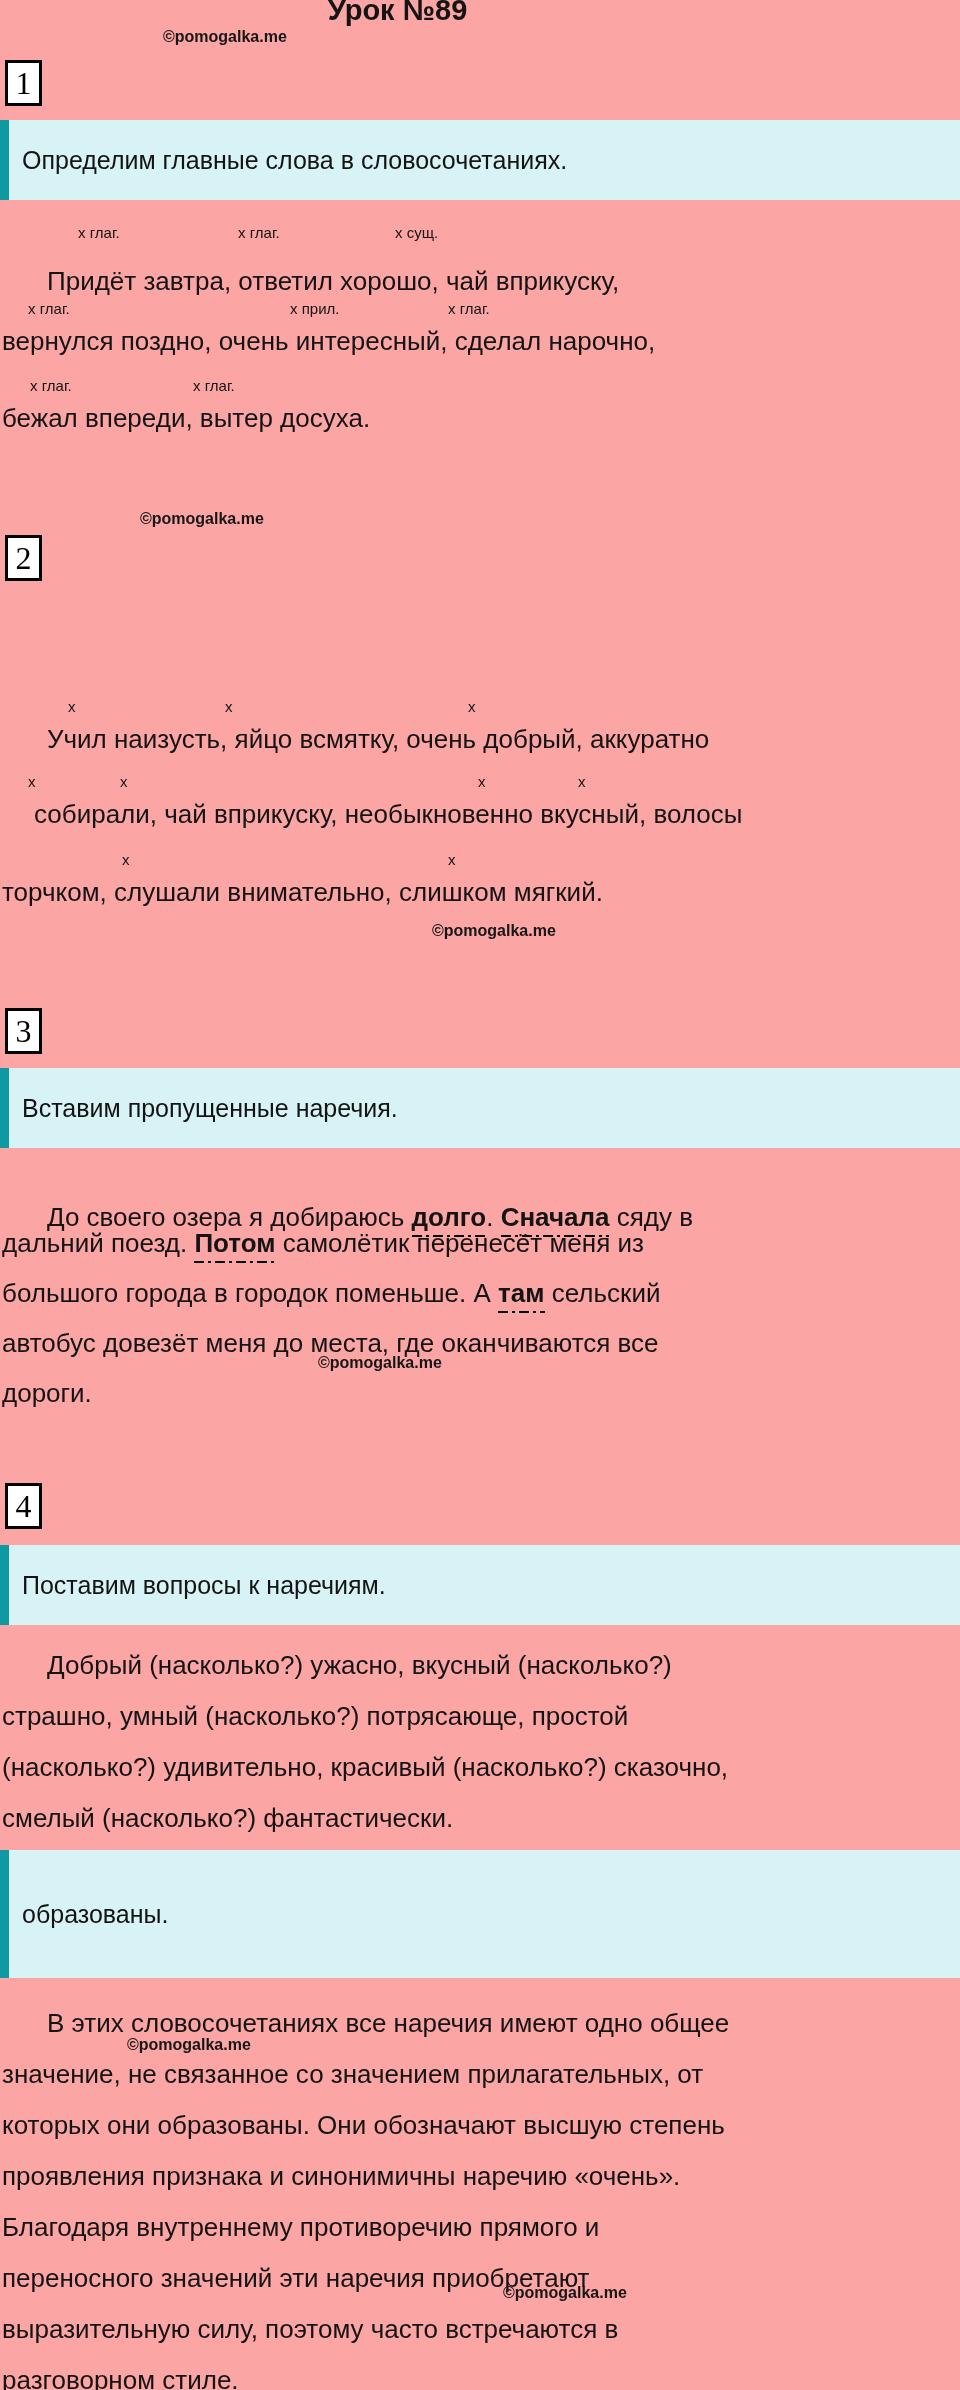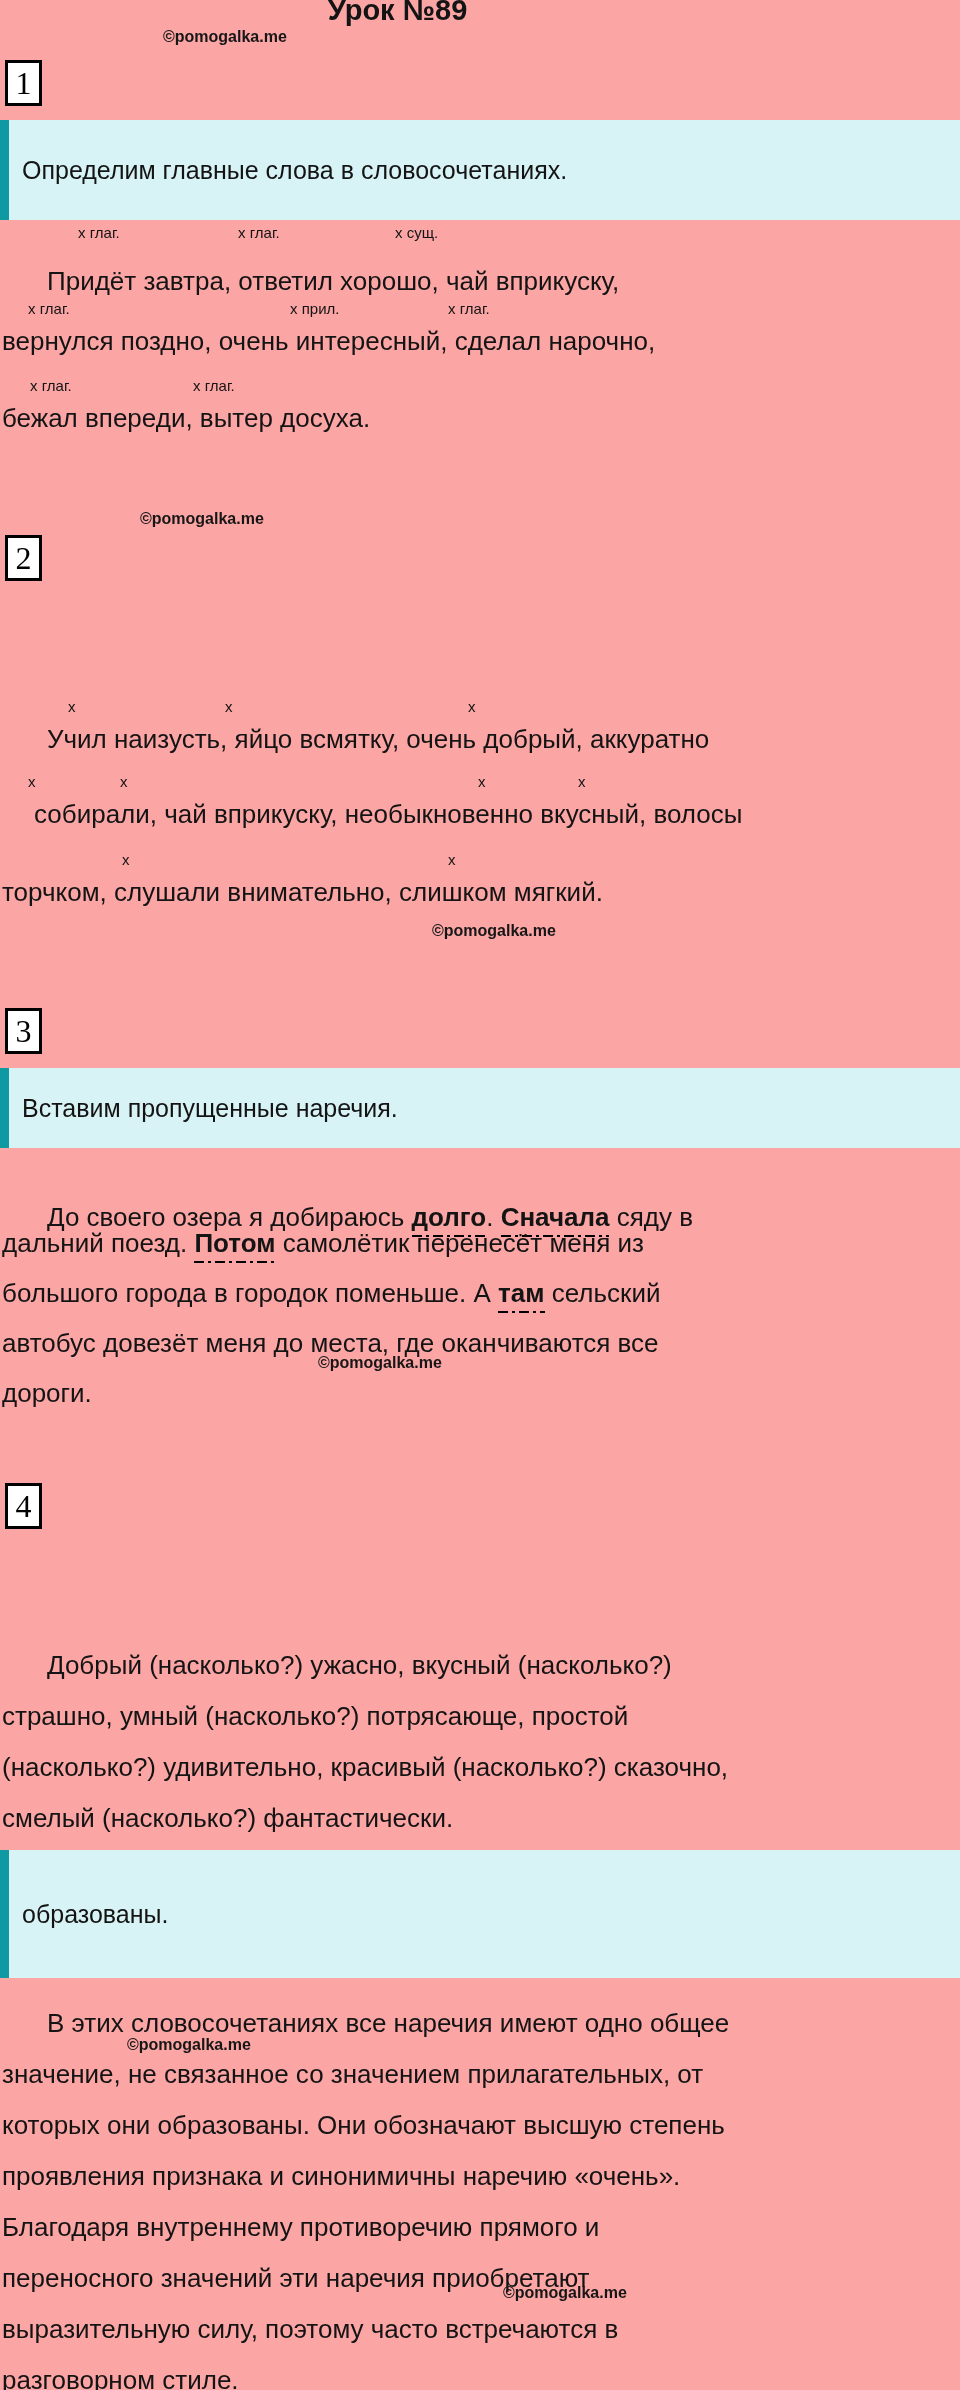--- a/index.html
+++ b/index.html
@@ -47,21 +47,21 @@
       <span class="watermark" style="top: 510px; left: 140px;">©pomogalka.me</span>
       <span class="watermark" style="top: 922px; left: 432px;">©pomogalka.me</span>
       <span class="watermark" style="top: 1354px; left: 318px;">©pomogalka.me</span>
       <span class="watermark" style="top: 2036px; left: 127px;">©pomogalka.me</span>
       <span class="watermark" style="top: 2284px; left: 503px;">©pomogalka.me</span>
     </div>
 
   <div class="numbox" id="box1" style="top: 60px;">
     <span>1</span>
   </div>
-  <div class="header-bar" id="header1" style="top: 120px; height: 100px;">
+  <div class="header-bar" id="header1" style="top: 120px; height: 80px;">
     <span class="htext">Определим главные слова в словосочетаниях.</span>
   </div>
   <div id="ex1">
       <span class="ann-label" style="top: 224px; left: 78px;">х глаг.</span>
       <span class="ann-label" style="top: 224px; left: 238px;">х глаг.</span>
       <span class="ann-label" style="top: 224px; left: 395px;">х сущ.</span>
       <div class="text-line indent" style="top: 266px;">Придёт завтра, ответил хорошо, чай вприкуску,</div>
       <span class="ann-label" style="top: 300px; left: 28px;">х глаг.</span>
       <span class="ann-label" style="top: 300px; left: 290px;">х прил.</span>
       <span class="ann-label" style="top: 300px; left: 448px;">х глаг.</span>
@@ -99,20 +99,23 @@
       <div class="text-line indent" style="top: 1178px; margin-top: 24px;"><span>До своего озера я добираюсь </span><span class="adv">долго</span><span>. </span><span class="adv">Сначала</span><span> сяду в</span></div>
       <div class="text-line" style="top: 1228px;"><span>дальний поезд. </span><span class="adv">Потом</span><span> самолётик перенесёт меня из</span></div>
       <div class="text-line" style="top: 1278px;"><span>большого города в городок поменьше. А </span><span class="adv">там</span><span> сельский</span></div>
       <div class="text-line" style="top: 1328px;"><span>автобус довезёт меня до места, где оканчиваются все</span></div>
       <div class="text-line" style="top: 1378px;"><span>дороги.</span></div>
     </div>
 
   <div class="numbox" id="box4" style="top: 1483px;">
     <span>4</span>
   </div>
+  <div class="header-bar" id="header4" style="top: 1545px; height: 80px;">
+    <span class="htext">Поставим вопросы к наречиям.</span>
+  </div>
   <div id="ex4">
       <div class="text-line indent" style="top: 1650px;">Добрый (насколько?) ужасно, вкусный (насколько?)</div>
       <div class="text-line" style="top: 1701px;">страшно, умный (насколько?) потрясающе, простой</div>
       <div class="text-line" style="top: 1752px;">(насколько?) удивительно, красивый (насколько?) сказочно,</div>
       <div class="text-line" style="top: 1803px;">смелый (насколько?) фантастически.</div>
     </div>
 
   <div class="header-bar" id="header5" style="top: 1850px; height: 128px;">
     <span class="htext" id="header5-text">
         <div>образованы.</div>

